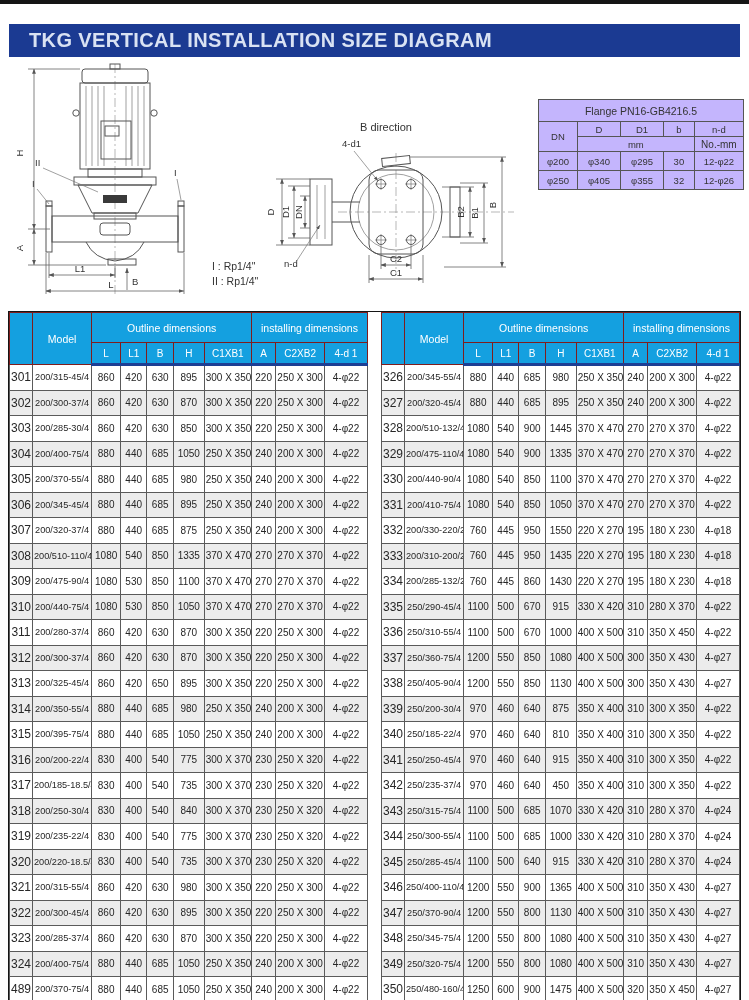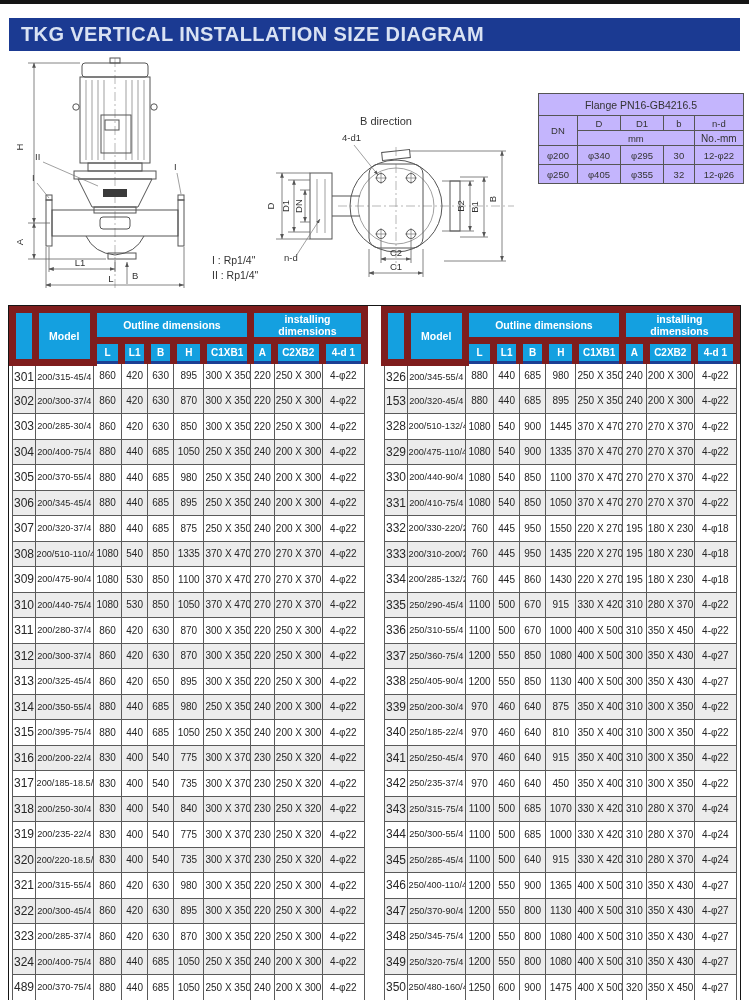--- a/index.html
+++ b/index.html
@@ -2,22 +2,22 @@
 <html style="--banner: #1b3a92; --thbg: #14a0e0; --navy-line: #1d3f94;"><head>
 <meta charset="utf-8">
 <style>
   :root{
     --banner:#1b3a92; --thbg:#14a0e0; --navy-line:#1d3f94;
     --grid:#555; --txt:#262626;
   }
   *{box-sizing:border-box;margin:0;padding:0}
   body{width:749px;height:1000px;background:#fff;font-family:"Liberation Sans",sans-serif;overflow:hidden}
   .top-edge{height:4px;background:#151515;width:100%}
-  .banner{margin:14px 9px 0 9px;height:33px;background:var(--banner);color:#d9e2f3;
-    font-size:20px;font-weight:bold;line-height:33px;padding-left:12px;letter-spacing:.4px}
+  .banner{margin:20px 9px 0 9px;height:33px;background:var(--banner);color:#d9e2f3;
+    font-size:20px;font-weight:bold;line-height:33px;padding-left:20px;letter-spacing:.4px}
   .diagram-area{position:relative;height:254px;width:100%}
   .diagram-area svg{position:absolute}
   .ln{stroke:#555;stroke-width:1;fill:none}
   .thin{stroke:#777;stroke-width:.7;fill:none}
   .dim{stroke:#666;stroke-width:.8;fill:none}
   .cl{stroke:#999;stroke-width:.7;stroke-dasharray:9 3 2 3;fill:none}
   .lbl{font-family:"Liberation Sans",sans-serif;font-size:9.5px;fill:#333}
   .ttl{font-family:"Liberation Sans",sans-serif;font-size:11px;fill:#333}
   .legend{position:absolute;left:212px;top:202px;font-size:10.5px;color:#333;line-height:15px}
   .flange-wrap{position:absolute;left:538px;top:42px;width:206px}
@@ -26,21 +26,21 @@
   .flange th,.flange td{border:1px solid #555;text-align:center;font-weight:normal}
   .flange .f-title{height:22px;font-size:10.5px}
   .flange .f-h{height:15px}
   .flange td{height:19px}
   .f-small{font-size:10px}
   
   .size-wrap{margin:0 8px;display:flex;border:1.6px solid #151515;background:#fff}
   .half{flex:1 1 0}
   .gap-strip{width:13px;background:#fff}
   .size{width:100%;table-layout:fixed;border:1px solid #444;font-size:10px;color:var(--txt)}
-  .size thead th{background:var(--thbg);color:#fff;font-weight:bold;border:7px solid #7f1d1d}
+  .size thead th{background:var(--thbg);color:#fff;font-weight:normal;border:1px solid #7f1d1d}
   .size .group-row th{height:30px;font-size:10.5px}
   .size .cols-row th{height:22px;font-size:10px;border-bottom:3px solid var(--navy-line)}
   .size td{border:1px solid #5a5a5a;text-align:center;height:25.5px;padding:0 1px;overflow:hidden;white-space:nowrap}
   .size tbody tr:nth-child(even){background:#ececec}
   .size .model{font-size:9.2px}
   .size .num{font-size:12px}
   col.c-num{width:6.4%} col.c-model{width:16.6%} col.c-l{width:8%}
   col.c-l1{width:7.4%} col.c-b{width:7.4%} col.c-h{width:8.6%}
   col.c-c1{width:13.2%} col.c-a{width:6.8%} col.c-c2{width:13.6%} col.c-d1{width:12%}
 </style>
@@ -633,21 +633,21 @@
             <td>880</td>
             <td>440</td>
             <td>685</td>
             <td>980</td>
             <td>250 X 350</td>
             <td>240</td>
             <td>200 X 300</td>
             <td>4-φ22</td>
           </tr>
           <tr>
-            <td class="num">153</td>
+            <td class="num">327</td>
             <td class="model">200/320-45/4</td>
             <td>880</td>
             <td>440</td>
             <td>685</td>
             <td>895</td>
             <td>250 X 350</td>
             <td>240</td>
             <td>200 X 300</td>
             <td>4-φ22</td>
           </tr>

